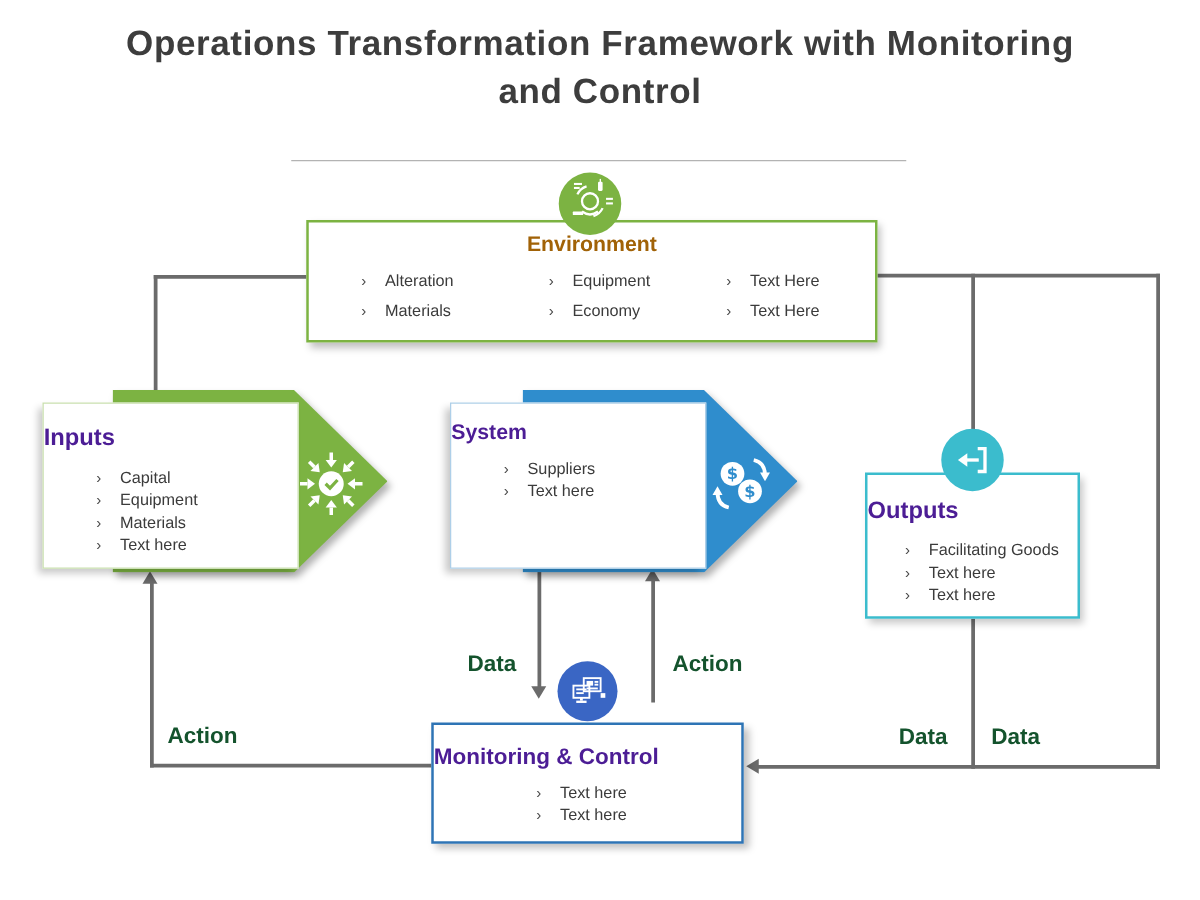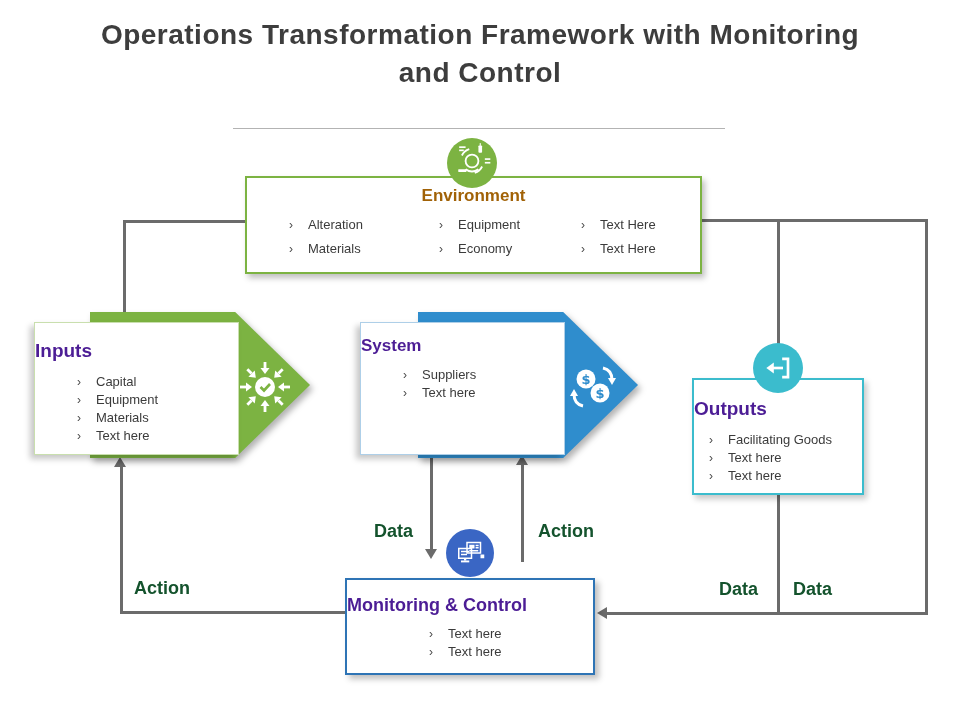--- a/index.html
+++ b/index.html
@@ -31,21 +31,21 @@
   .inner-card{width:203px;height:130px;padding-top:1px;}
   .inputs-card{left:34px;top:322px;border:1px solid #c9dfae;box-shadow:-4px 4px 6px rgba(0,0,0,0.22);}
   .trans-card{left:360px;top:322px;border:1px solid #aecfe8;box-shadow:-4px 4px 6px rgba(0,0,0,0.22);}
   .card-title{margin-top:16px;font-size:19px;font-weight:bold;color:#4c1d95;line-height:1.2;}
   .card-title.two-line{font-size:17px;margin-top:12px;}
   .card-list{margin:10px 0 0 42px;}
   .card-list .item{line-height:17px;}
   .outputs-box{left:692px;top:378px;width:168px;height:113px;border:2px solid #3bbccd;
                box-shadow:3px 4px 6px rgba(0,0,0,0.22);}
   .outputs-box .card-title{margin-top:18px;}
-  .outputs-box .card-list{margin-left:15px;}
+  .outputs-box .card-list{margin-left:30px;}
   .monitor-box{left:345px;top:578px;width:246px;height:93px;border:2px solid #2e74b5;
                box-shadow:4px 4px 6px rgba(0,0,0,0.25);}
   .monitor-box .card-title{font-size:18px;margin-top:15px;}
   .monitor-box .card-list{margin-left:82px;margin-top:8px;}
   
   .icon-circle{position:absolute;border-radius:50%;z-index:4;display:flex;align-items:center;justify-content:center;}
   .flow-label{position:absolute;font-size:18px;font-weight:bold;color:#14532d;z-index:3;}
 </style>
 </head>
 <body>

